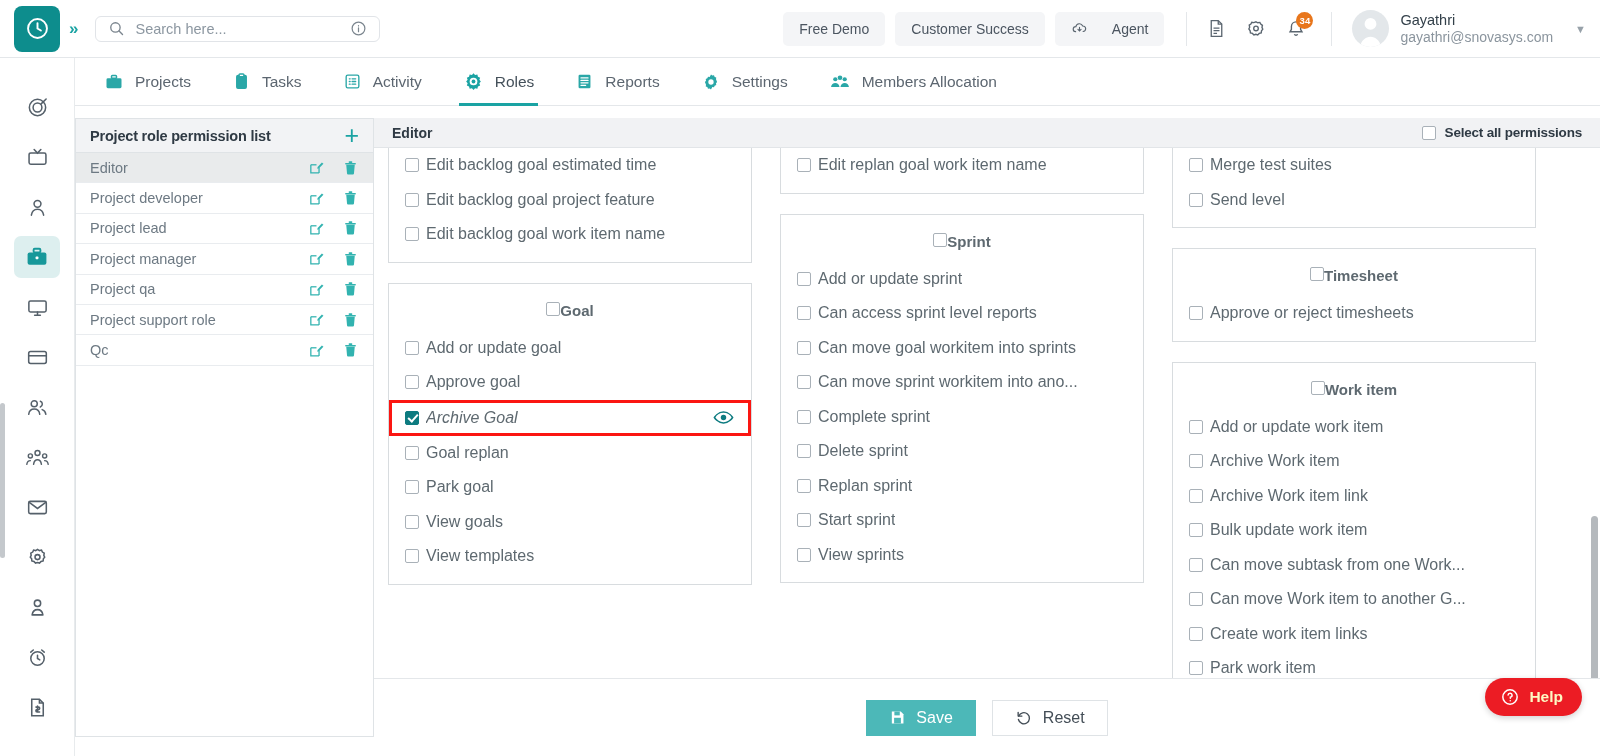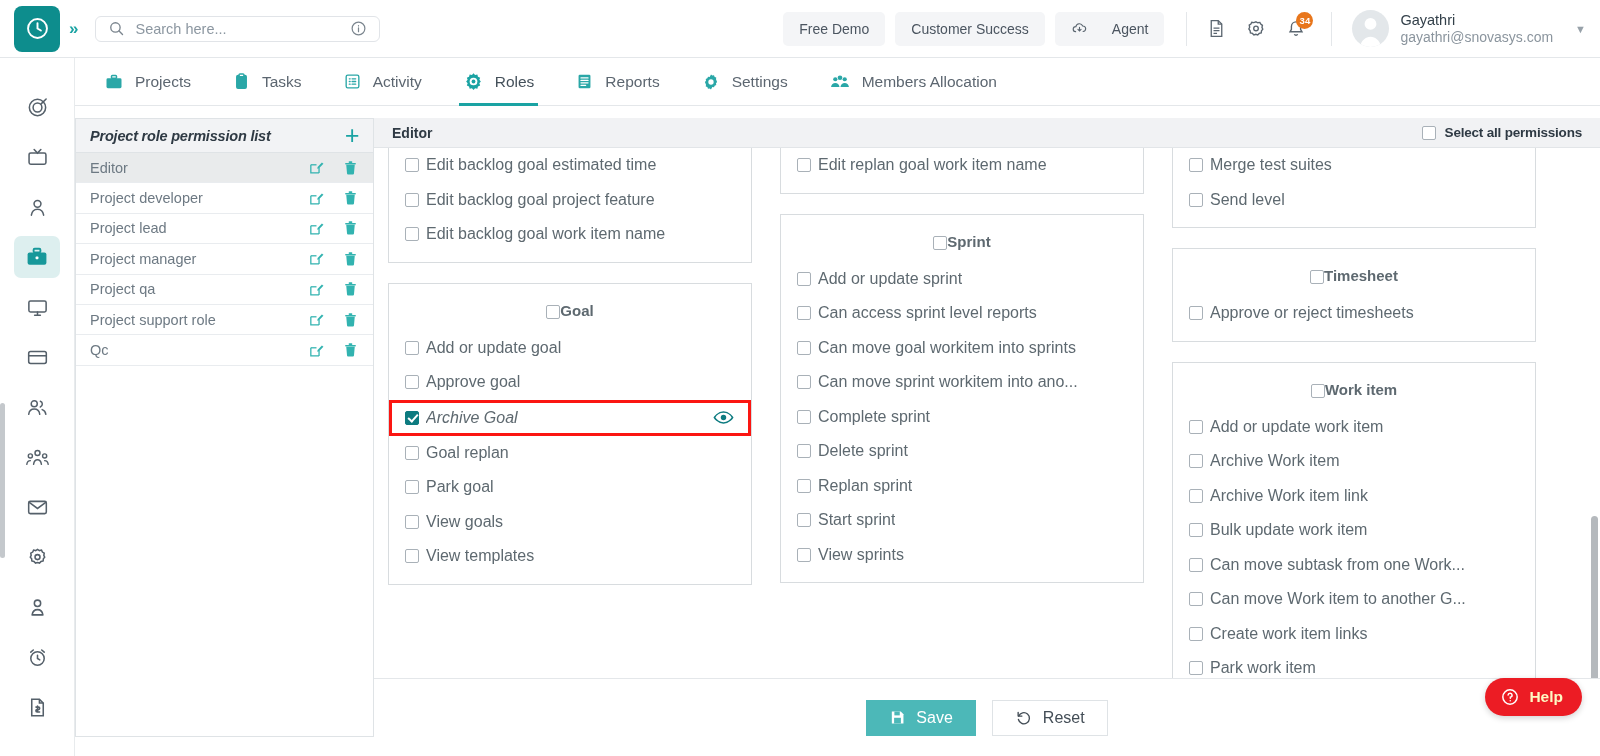--- a/index.html
+++ b/index.html
@@ -93,21 +93,21 @@
   }
   .rail-item.active { background: #ddefef; }
 
   
   .rolepanel {
     position: absolute; left: 75px; top: 118px; width: 299px; height: 619px;
     background: #fff; border: 1px solid #dfe3e6;
   }
   .rolepanel-head {
     height: 34px; background: #f2f3f5; border-bottom: 1px solid #dfe3e6;
-    display: flex; align-items: center; padding: 0 14px; font-style: italic;
+    display: flex; align-items: center; padding: 0 14px;
   }
   .rolepanel-title { font-size: 14.5px; font-weight: 700; color: #2f3a44; letter-spacing: -0.2px; }
   .plus-btn {
     margin-left: auto; color: #1aa3a3; font-size: 25px; line-height: 1;
     cursor: pointer; font-weight: 300;
   }
   .role-row {
     height: 30.4px; display: flex; align-items: center; padding: 0 14px;
     border-bottom: 1px solid #e9ecef; font-size: 14.5px; color: #6d7983; cursor: pointer;
   }
@@ -135,21 +135,21 @@
   }
   .perm-col { width: 392px; padding: 0 14px; flex: none; }
   .perm-col.c1 { margin-left: 0; }
 
   .card {
     border: 1px solid #d8dcdf; background: #fff; margin-bottom: 20px;
     padding: 9px 0 10px 0;
   }
   .card.cut-top { border-top: none; margin-top: 0; padding-top: 0; }
   .card-title {
-    display: flex; align-items: flex-end; justify-content: center; gap: 0;
+    display: flex; align-items: flex-start; justify-content: center; gap: 0;
     font-size: 15px; font-weight: 700; color: #5e6970; padding: 9px 0 12px 0; cursor: pointer;
   }
   .perm-item {
     display: flex; align-items: center; gap: 7px; height: 34.5px;
     padding: 0 14px 0 16px; font-size: 16px; color: #5e6970; cursor: pointer;
     position: relative;
   }
   .perm-item .lbl { white-space: nowrap; overflow: hidden; text-overflow: ellipsis; }
   .perm-item.highlight {
     border: 3px solid #fb1612; margin: 0 0px; padding-left: 13px; height: 36px; font-style: italic;

